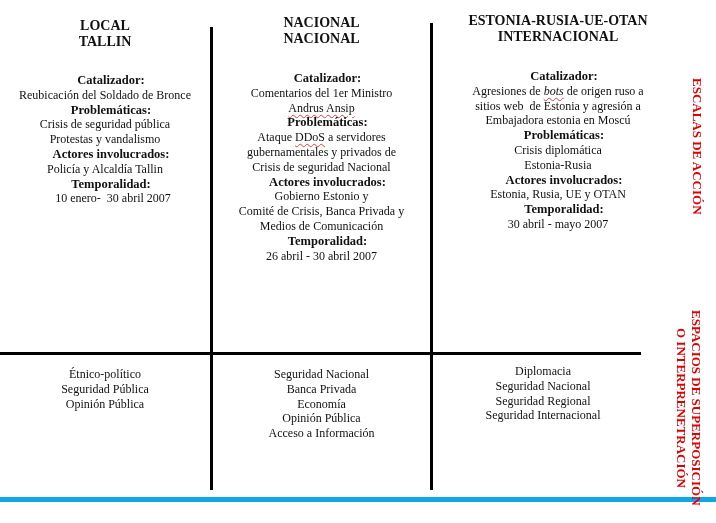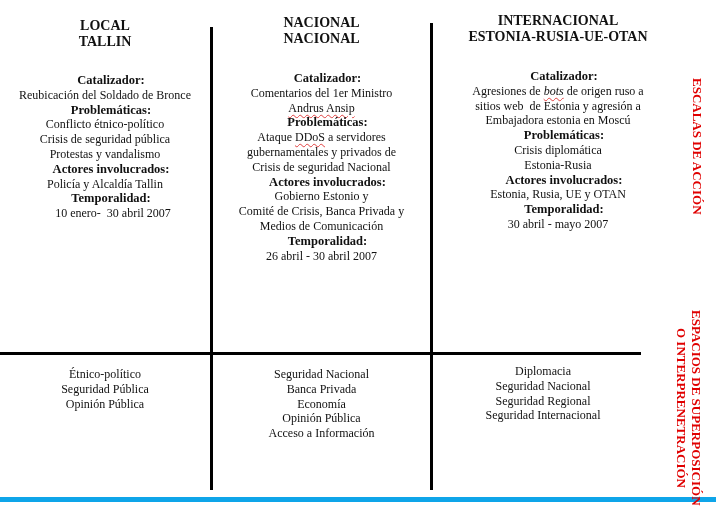--- a/index.html
+++ b/index.html
@@ -86,21 +86,20 @@
   <div class="hline" style="left:0px; top:352px; width:641px;"></div>
 
   <div class="col" style="left:0px; top:18px; width:210px;">
     <div class="heading">
       <div>LOCAL</div>
       <div>TALLIN</div>
     </div>
     <div class="label" style="margin-top:-1px;">Catalizador:</div>
     <div class="line">Reubicación del Soldado de Bronce</div>
     <div class="label">Problemáticas:</div>
-    <div class="line">Conflicto étnico-político</div>
     <div class="line">Crisis de seguridad pública</div>
     <div class="line">Protestas y vandalismo</div>
     <div class="label">Actores involucrados:</div>
     <div class="line">Policía y Alcaldía Tallin</div>
     <div class="label">Temporalidad:</div>
     <div class="line" style="white-space:pre;padding-left:16px;">10 enero-  30 abril 2007</div>
   </div>
 
   <div class="col" style="left:213px; top:15px; width:217px;">
     <div class="heading">
@@ -117,22 +116,22 @@
     <div class="label">Actores involucrados:</div>
     <div class="line">Gobierno Estonio y</div>
     <div class="line">Comité de Crisis, Banca Privada y</div>
     <div class="line">Medios de Comunicación</div>
     <div class="label">Temporalidad:</div>
     <div class="line">26 abril - 30 abril 2007</div>
   </div>
 
   <div class="col" style="left:433px; top:13px; width:250px;">
     <div class="heading">
+      <div>ESTONIA-RUSIA-UE-OTAN</div>
       <div>INTERNACIONAL</div>
-      <div>ESTONIA-RUSIA-UE-OTAN</div>
     </div>
     <div class="label" style="margin-top:1px;">Catalizador:</div>
     <div class="line"><span>Agresiones de </span><span class="squiggle italic">bots</span><span> de origen ruso a</span></div>
     <div class="line" style="white-space:pre;">sitios web  de Estonia y agresión a</div>
     <div class="line">Embajadora estonia en Moscú</div>
     <div class="label">Problemáticas:</div>
     <div class="line">Crisis diplomática</div>
     <div class="line">Estonia-Rusia</div>
     <div class="label">Actores involucrados:</div>
     <div class="line">Estonia, Rusia, UE y OTAN</div>

